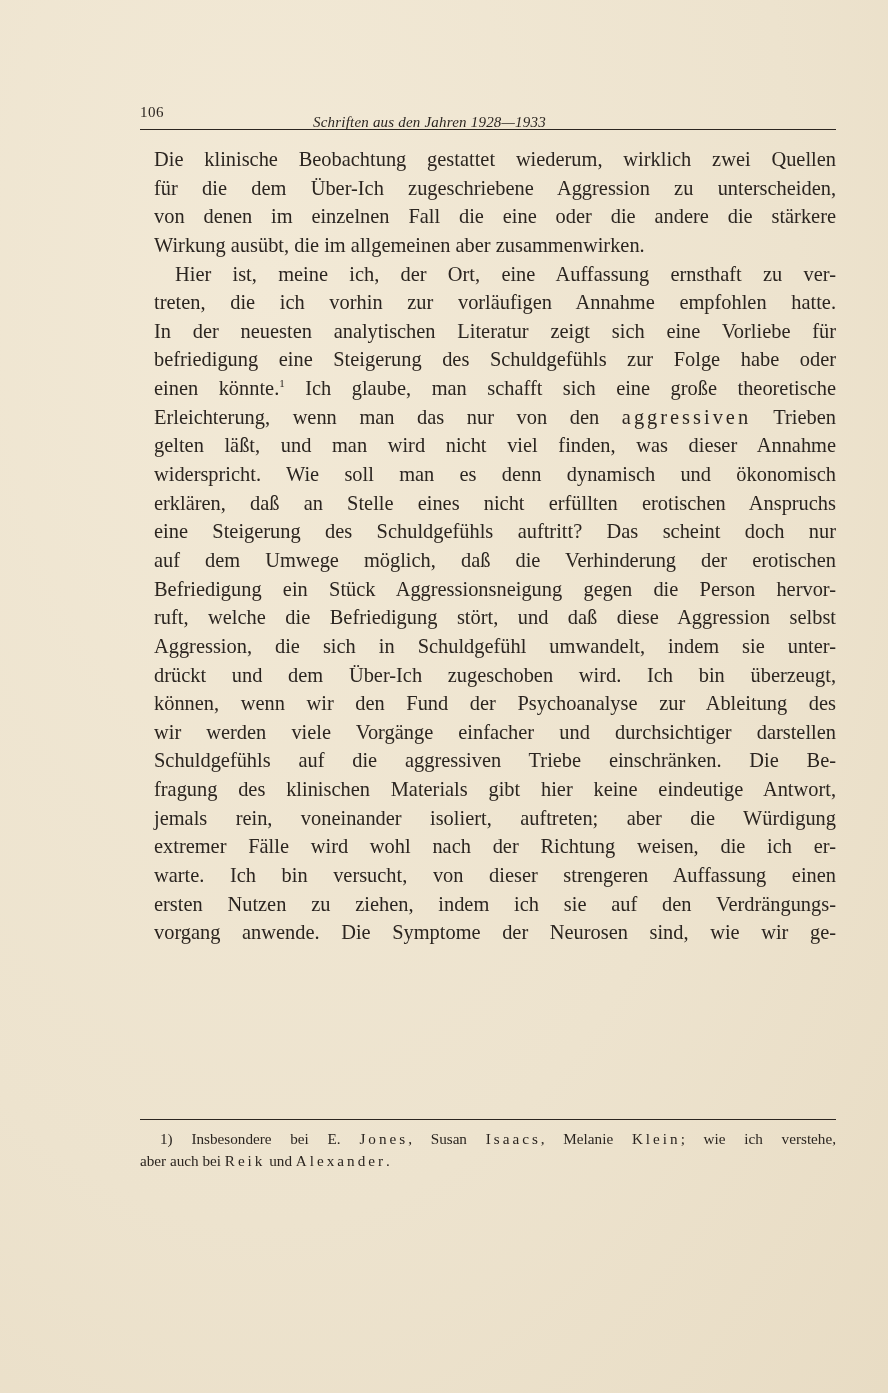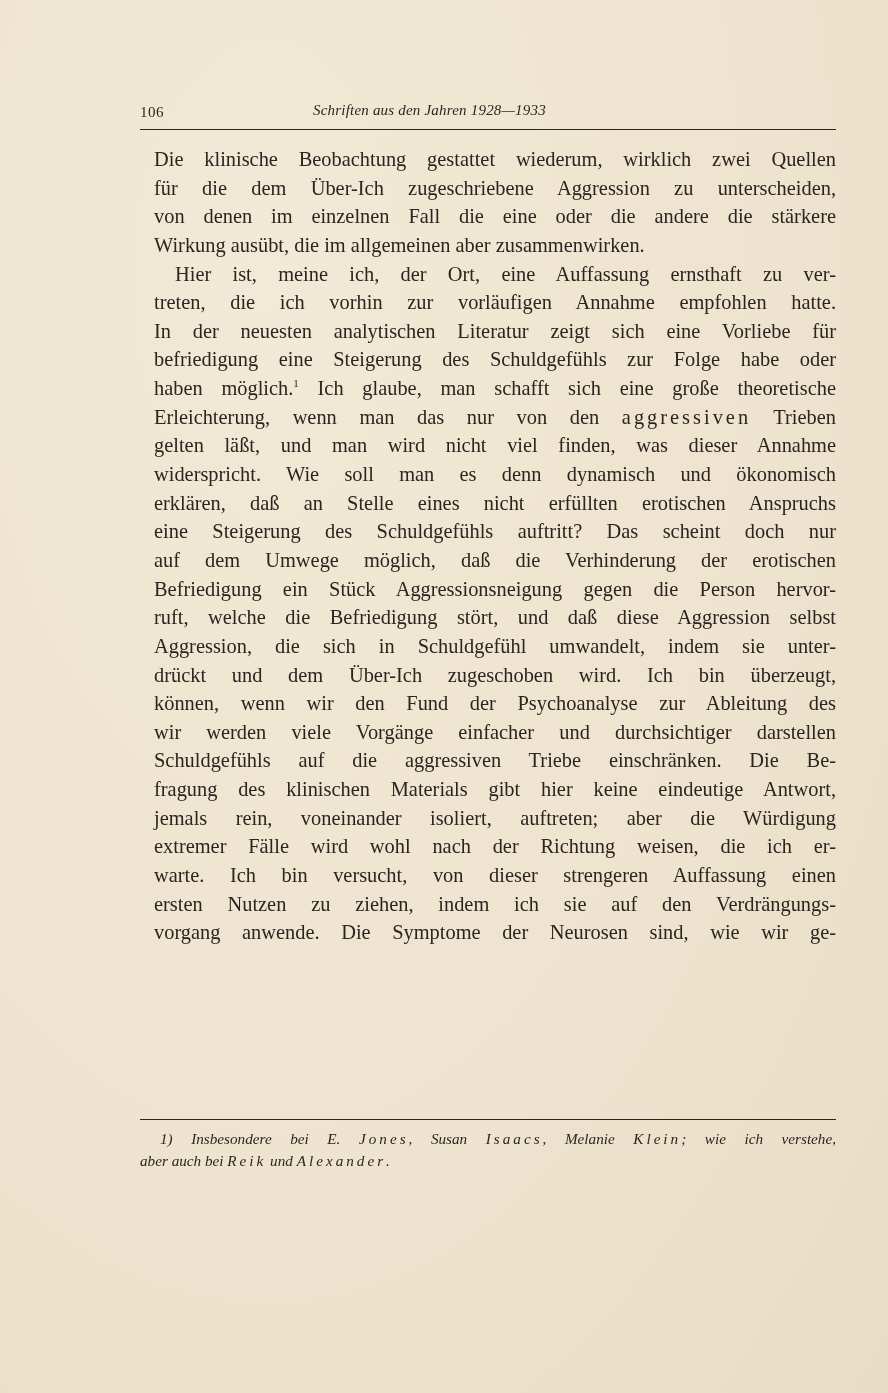--- a/index.html
+++ b/index.html
@@ -10,31 +10,31 @@
     font-family: "Liberation Serif", "DejaVu Serif", serif;
     color: #2b2520;
     position: relative;
   }
   .page { position: absolute; left: 140px; top: 0; width: 696px; }
   .running-head {
     position: absolute; top: 102px; left: 0; width: 696px; height: 26px;
     font-size: 15px;
   }
   .page-number { position: absolute; left: 0; top: 2px; letter-spacing: 0.5px; }
-  .running-title { position: absolute; left: 173px; top: 0; font-style: italic; letter-spacing: 0.2px; }
+  .running-title { position: absolute; left: 173px; top: 12px; font-style: italic; letter-spacing: 0.2px; }
   .head-rule { position: absolute; top: 129px; left: 0; width: 696px; height: 0; border-top: 1.6px solid #2b2520; }
   .body-text { position: absolute; top: 145px; left: 0; width: 696px; font-size: 20.4px; line-height: 28.65px; }
   .line { display: block; white-space: nowrap; text-align: justify; text-align-last: justify; height: 28.65px; margin-left: 14px; }
   .line.last { text-align-last: left; }
   .line.indent { padding-left: 21px; }
   .spaced { letter-spacing: 3px; }
   sup { font-size: 11px; vertical-align: 8px; line-height: 0; }
   .foot-rule { position: absolute; top: 1119px; left: 0; width: 696px; height: 0; border-top: 1.6px solid #2b2520; }
   .footnotes { position: absolute; top: 1128px; left: 0; width: 696px; font-size: 15.2px; line-height: 22px; }
-  .fn-line { display: block; white-space: nowrap; text-align: justify; text-align-last: justify; font-style: italic; }
+  .fn-line { display: block; white-space: nowrap; text-align: justify; text-align-last: justify; }
   .fn-line.indent { padding-left: 20px; }
   .fn-line.last { text-align-last: left; }
 </style>
 </head>
 <body>
 
 <div class="page">
 
   <div class="running-head">
     <span class="page-number">106</span>
@@ -44,21 +44,21 @@
 
   <div class="body-text">
     <span class="line">Die klinische Beobachtung gestattet wiederum, wirklich zwei Quellen</span>
     <span class="line">für die dem Über-Ich zugeschriebene Aggression zu unterscheiden,</span>
     <span class="line">von denen im einzelnen Fall die eine oder die andere die stärkere</span>
     <span class="line last">Wirkung ausübt, die im allgemeinen aber zusammenwirken.</span>
     <span class="line indent">Hier ist, meine ich, der Ort, eine Auffassung ernsthaft zu ver-</span>
     <span class="line">treten, die ich vorhin zur vorläufigen Annahme empfohlen hatte.</span>
     <span class="line">In der neuesten analytischen Literatur zeigt sich eine Vorliebe für</span>
     <span class="line">befriedigung eine Steigerung des Schuldgefühls zur Folge habe oder</span>
-    <span class="line"><span>haben möglich.</span><sup>1</sup><span> Ich glaube, man schafft sich eine große theoretische</span></span>
+    <span class="line"><span>einen könnte.</span><sup>1</sup><span> Ich glaube, man schafft sich eine große theoretische</span></span>
     <span class="line"><span>Erleichterung, wenn man das nur von den</span> <span class="spaced">aggressiven</span><span> Trieben</span></span>
     <span class="line">gelten läßt, und man wird nicht viel finden, was dieser Annahme</span>
     <span class="line">widerspricht. Wie soll man es denn dynamisch und ökonomisch</span>
     <span class="line">erklären, daß an Stelle eines nicht erfüllten erotischen Anspruchs</span>
     <span class="line">eine Steigerung des Schuldgefühls auftritt? Das scheint doch nur</span>
     <span class="line">auf dem Umwege möglich, daß die Verhinderung der erotischen</span>
     <span class="line">Befriedigung ein Stück Aggressionsneigung gegen die Person hervor-</span>
     <span class="line">ruft, welche die Befriedigung stört, und daß diese Aggression selbst</span>
     <span class="line">Aggression, die sich in Schuldgefühl umwandelt, indem sie unter-</span>
     <span class="line">drückt und dem Über-Ich zugeschoben wird. Ich bin überzeugt,</span>

